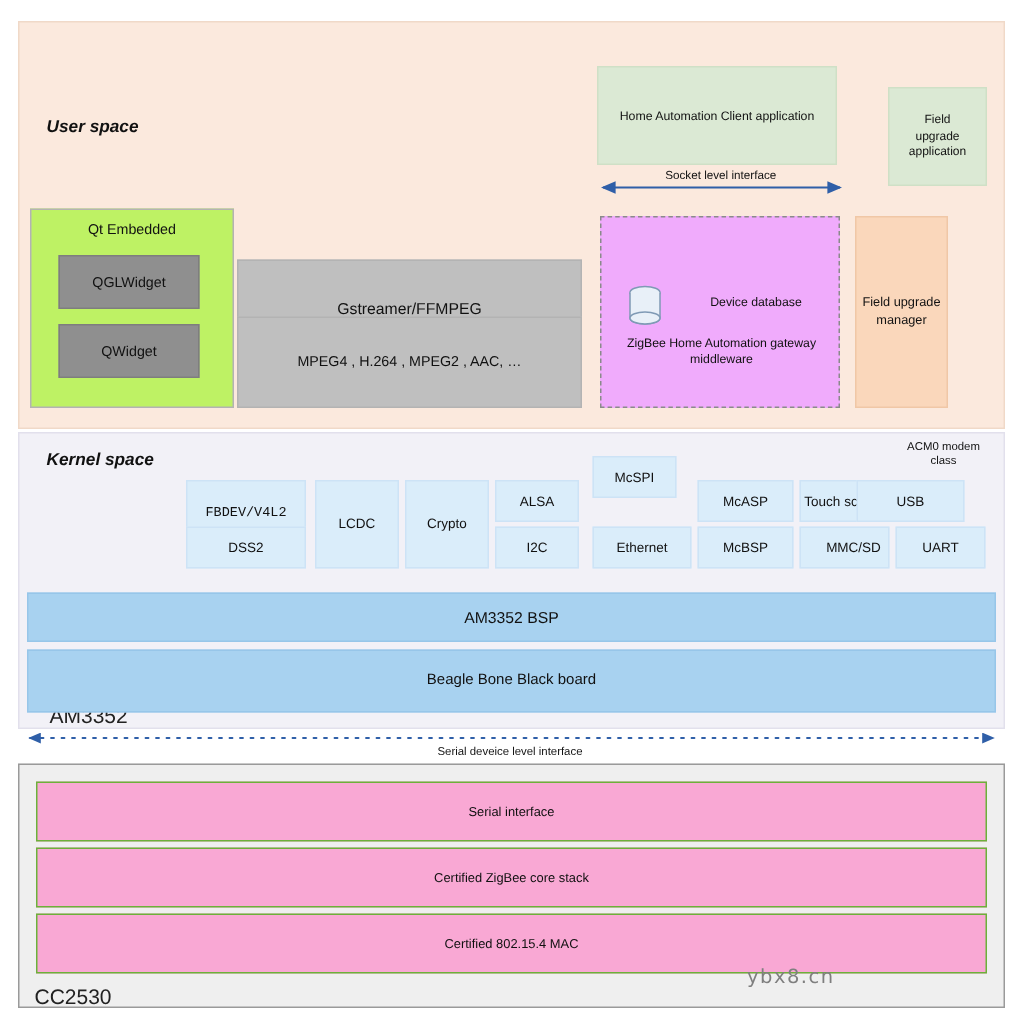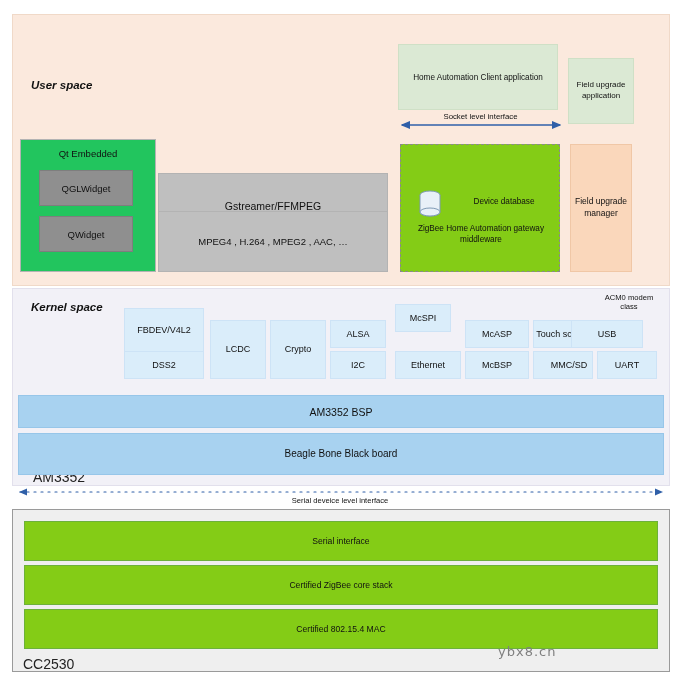--- a/index.html
+++ b/index.html
@@ -56,28 +56,28 @@
     text-align: center;
   }
 
   
   .ha-client {
     left: 398px; top: 44px; width: 160px; height: 66px;
     background: #dbe9d4; border: 1px solid #cfe0c6;
     font-size: 8.2px; color: #111; padding: 4px 6px;
   }
   .field-upgrade-app {
-    left: 568px; top: 58px; width: 66px; height: 66px;
+    left: 592px; top: 58px; width: 66px; height: 66px;
     background: #dbe9d4; border: 1px solid #cfe0c6;
-    font-size: 8px; color: #111; padding: 3px;
+    font-size: 8px; color: #111; padding: 19px;
     line-height: 1.35;
   }
   .qt-embedded {
     left: 20px; top: 139px; width: 136px; height: 133px;
-    background: #22c55e; border: 1px solid #b3b3b3;
+    background: #bef264; border: 1px solid #b3b3b3;
     font-size: 9.5px; color: #111;
   }
   .qt-embedded .qt-label {
     position: absolute; top: 8px; left: 0; width: 100%;
     text-align: center; font-size: 9.5px;
   }
   .qglwidget {
     left: 18px; top: 30px; width: 94px; height: 36px;
     background: #8f8f8f; border: 1px solid #7e7e7e;
     font-size: 9.5px; color: #111;
@@ -92,21 +92,21 @@
     background: #bfbfbf; border: 1px solid #b3b3b3;
     font-size: 10.5px; color: #111; margin-top: 34px;
   }
   .codecs {
     left: 158px; top: 211px; width: 230px; height: 61px;
     background: #bfbfbf; border: 1px solid #b3b3b3;
     font-size: 9.5px; color: #111;
   }
   .zigbee-mw {
     left: 400px; top: 144px; width: 160px; height: 128px;
-    background: #84cc16; border: 1px dashed #8a8a8a;
+    background: #f0abfc; border: 1px dashed #8a8a8a;
     font-size: 8.2px; color: #111;
   }
   .zigbee-mw .mw-label {
     position: absolute; left: 4px; bottom: 26px; width: 152px;
     text-align: center; line-height: 1.35;
   }
   .db-cyl {
     position: absolute; left: 14px; top: 44px; width: 30px; height: 30px;
   }
   .db-text {
@@ -145,21 +145,21 @@
   }
 
   
   .serial-label {
     left: 200px; top: 496px; width: 280px;
     text-align: center; font-size: 7.6px; color: #111;
   }
 
   
   .green {
-    background: #84cc16; border: 1px solid #6cb13a;
+    background: #f9a8d4; border: 1px solid #6cb13a;
     font-size: 8.6px; color: #111;
   }
   .serial-if { left: 24px; top: 521px; width: 634px; height: 40px; }
   .zb-core   { left: 24px; top: 565px; width: 634px; height: 40px; }
   .mac154    { left: 24px; top: 609px; width: 634px; height: 40px; }
 
   .watermark {
     left: 498px; top: 644px;
     font-size: 13px; color: #7f7f7f;
     letter-spacing: 1px;
@@ -226,21 +226,21 @@
 
   <div class="abs kernel-panel">
     <div class="abs panel-title" style="left:18px; top:12px;">Kernel space</div>
     <div class="abs corner-label" style="left:20px; top:180px;">AM3352</div>
   </div>
 
   <div class="abs acm0 ctr">
     <span>ACM0 modem class</span>
   </div>
 
-  <div class="abs kblock ctr" style="left:124px; top:308px; width:80px; height:44px;">
+  <div class="abs kblock ctr" style="left:124px; top:320px; width:80px; height:44px;font-family:Liberation Mono, monospace;">
     <span>FBDEV/V4L2</span>
   </div>
   <div class="abs kblock ctr" style="left:330px; top:320px; width:56px; height:28px;">
     <span>ALSA</span>
   </div>
   <div class="abs kblock ctr" style="left:395px; top:304px; width:56px; height:28px;">
     <span>McSPI</span>
   </div>
   <div class="abs kblock ctr" style="left:465px; top:320px; width:64px; height:28px;">
     <span>McASP</span>

